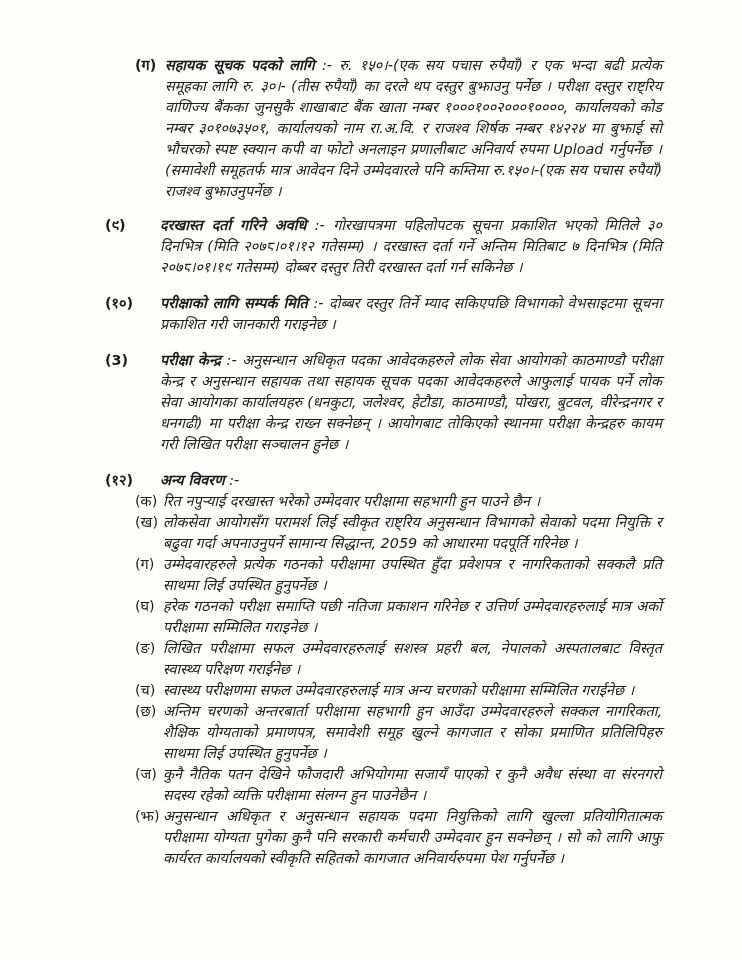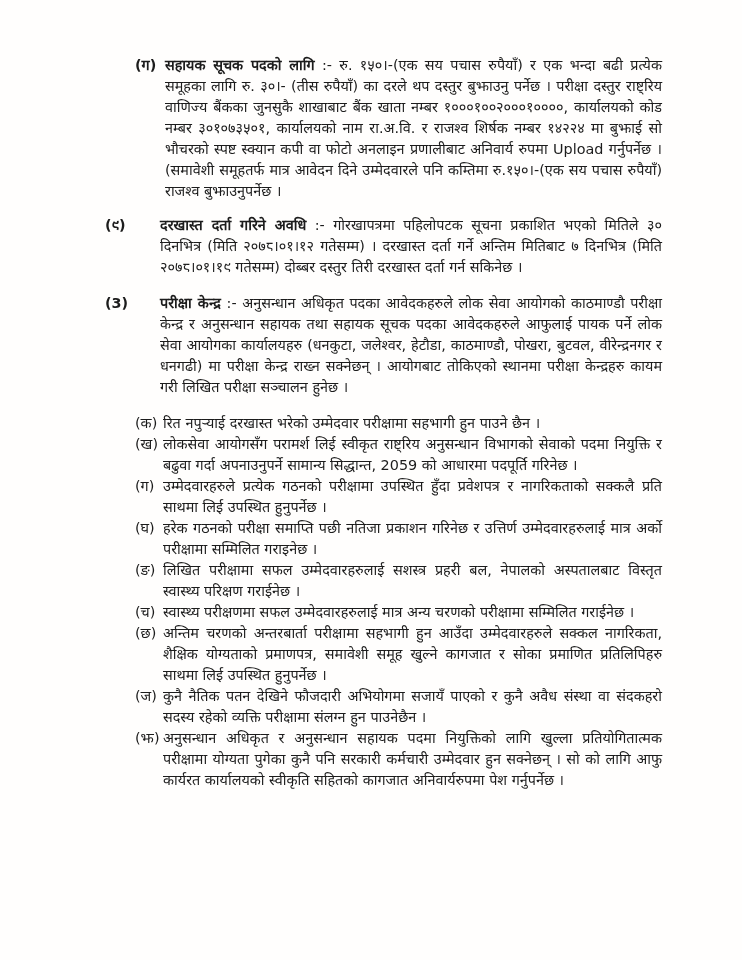--- a/index.html
+++ b/index.html
@@ -30,20 +30,21 @@
   }
   .sec { margin-bottom: 15px; }
   .marker {
     flex: 0 0 55px;
     font-weight: 700;
     white-space: nowrap;
   }
   .body {
     flex: 1;
     text-align: justify;
+    font-style: italic;
   }
   .hd { font-weight: 700; }
   .sep { font-weight: 400; }
   
   .intro { margin-left: 30px; margin-bottom: 13px; }
   .intro .marker { flex: 0 0 30px; font-weight: 700; }
   
   .subs { margin-left: 30px; }
   .sub { margin-bottom: 0; }
   .sub .marker { flex: 0 0 28px; font-weight: 400; }
@@ -64,31 +65,46 @@
 
   <div class="row sec">
     <span class="marker">(९)</span>
     <div class="body">
       <span class="hd">दरखास्त दर्ता गरिने अवधि</span>
       <span class="sep">:-</span>
       <span>गोरखापत्रमा पहिलोपटक सूचना प्रकाशित भएको मितिले ३० दिनभित्र (मिति २०७८।०१।१२ गतेसम्म) । दरखास्त दर्ता गर्ने अन्तिम मितिबाट ७ दिनभित्र (मिति २०७८।०१।१९ गतेसम्म) दोब्बर दस्तुर तिरी दरखास्त दर्ता गर्न सकिनेछ ।</span>
     </div>
   </div>
 
+  <div class="row sec">
+    <span class="marker">(१०)</span>
+    <div class="body">
+      <span class="hd">परीक्षाको लागि सम्पर्क मिति</span>
+      <span class="sep">:-</span>
+      <span>दोब्बर दस्तुर तिर्ने म्याद सकिएपछि विभागको वेभसाइटमा सूचना प्रकाशित गरी जानकारी गराइनेछ ।</span>
+    </div>
+  </div>
 
   <div class="row sec">
     <span class="marker">(3)</span>
     <div class="body">
       <span class="hd">परीक्षा केन्द्र</span>
       <span class="sep">:-</span>
       <span>अनुसन्धान अधिकृत पदका आवेदकहरुले लोक सेवा आयोगको काठमाण्डौ परीक्षा केन्द्र र अनुसन्धान सहायक तथा सहायक सूचक पदका आवेदकहरुले आफुलाई पायक पर्ने लोक सेवा आयोगका कार्यालयहरु (धनकुटा, जलेश्वर, हेटौडा, काठमाण्डौ, पोखरा, बुटवल, वीरेन्द्रनगर र धनगढी) मा परीक्षा केन्द्र राख्न सक्नेछन् । आयोगबाट तोकिएको स्थानमा परीक्षा केन्द्रहरु कायम गरी लिखित परीक्षा सञ्चालन हुनेछ ।</span>
     </div>
   </div>
 
   <div>
+    <div class="row">
+      <span class="marker">(१२)</span>
+      <div class="body">
+        <span class="hd">अन्य विवरण</span>
+        <span class="sep">:-</span>
+      </div>
+    </div>
 
     <div class="subs">
       <div class="row sub">
         <span class="marker">(क)</span>
         <div class="body">रित नपुर्‍याई दरखास्त भरेको उम्मेदवार परीक्षामा सहभागी हुन पाउने छैन ।</div>
       </div>
       <div class="row sub">
         <span class="marker">(ख)</span>
         <div class="body">लोकसेवा आयोगसँग परामर्श लिई स्वीकृत राष्ट्रिय अनुसन्धान विभागको सेवाको पदमा नियुक्ति र बढुवा गर्दा अपनाउनुपर्ने सामान्य सिद्धान्त, 2059 को आधारमा पदपूर्ति गरिनेछ ।</div>
       </div>
@@ -107,21 +123,21 @@
       <div class="row sub">
         <span class="marker">(च)</span>
         <div class="body">स्वास्थ्य परीक्षणमा सफल उम्मेदवारहरुलाई मात्र अन्य चरणको परीक्षामा सम्मिलित गराईनेछ ।</div>
       </div>
       <div class="row sub">
         <span class="marker">(छ)</span>
         <div class="body">अन्तिम चरणको अन्तरबार्ता परीक्षामा सहभागी हुन आउँदा उम्मेदवारहरुले सक्कल नागरिकता, शैक्षिक योग्यताको प्रमाणपत्र, समावेशी समूह खुल्ने कागजात र सोका प्रमाणित प्रतिलिपिहरु साथमा लिई उपस्थित हुनुपर्नेछ ।</div>
       </div>
       <div class="row sub">
         <span class="marker">(ज)</span>
-        <div class="body">कुनै नैतिक पतन देखिने फौजदारी अभियोगमा सजायँ पाएको र कुनै अवैध संस्था वा संदकहरो सदस्य रहेको व्यक्ति परीक्षामा संलग्न हुन पाउनेछैन ।</div>
+        <div class="body">कुनै नैतिक पतन देखिने फौजदारी अभियोगमा सजायँ पाएको र कुनै अवैध संस्था वा संरनगरो सदस्य रहेको व्यक्ति परीक्षामा संलग्न हुन पाउनेछैन ।</div>
       </div>
       <div class="row sub">
         <span class="marker">(झ)</span>
         <div class="body">अनुसन्धान अधिकृत र अनुसन्धान सहायक पदमा नियुक्तिको लागि खुल्ला प्रतियोगितात्मक परीक्षामा योग्यता पुगेका कुनै पनि सरकारी कर्मचारी उम्मेदवार हुन सक्नेछन् । सो को लागि आफु कार्यरत कार्यालयको स्वीकृति सहितको कागजात अनिवार्यरुपमा पेश गर्नुपर्नेछ ।</div>
       </div>
     </div>
   </div>
 
 </div>
 

